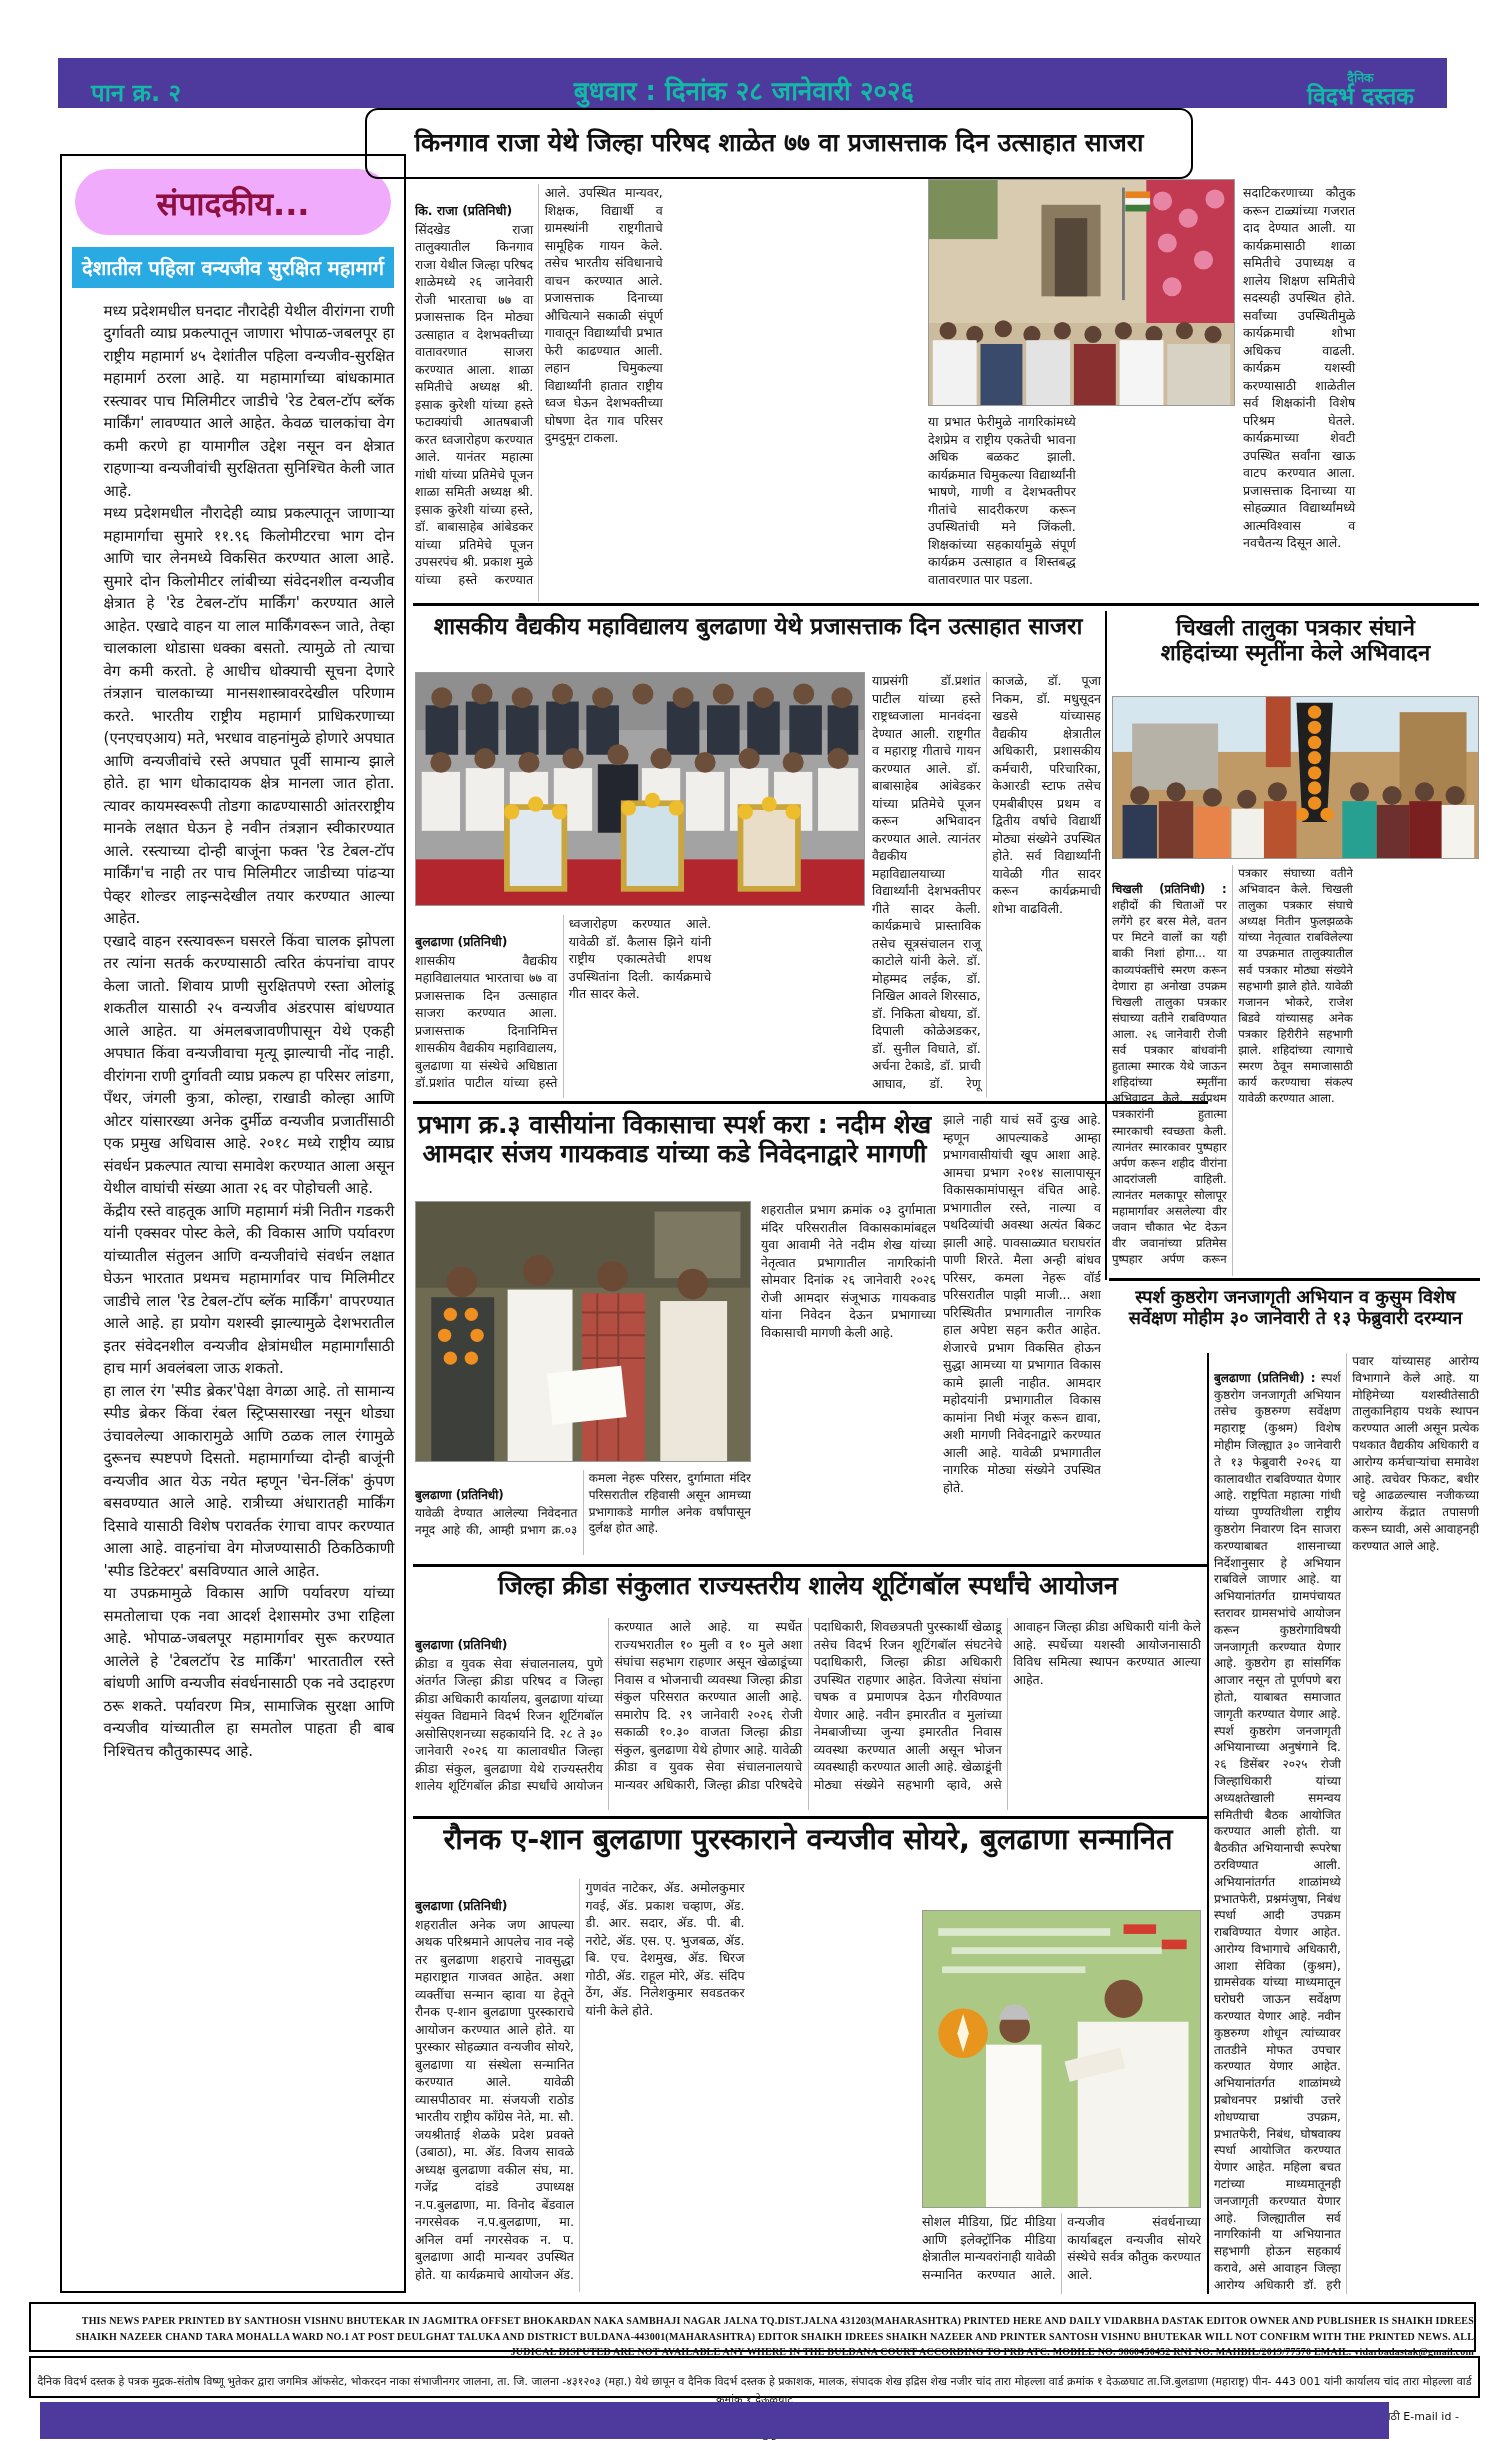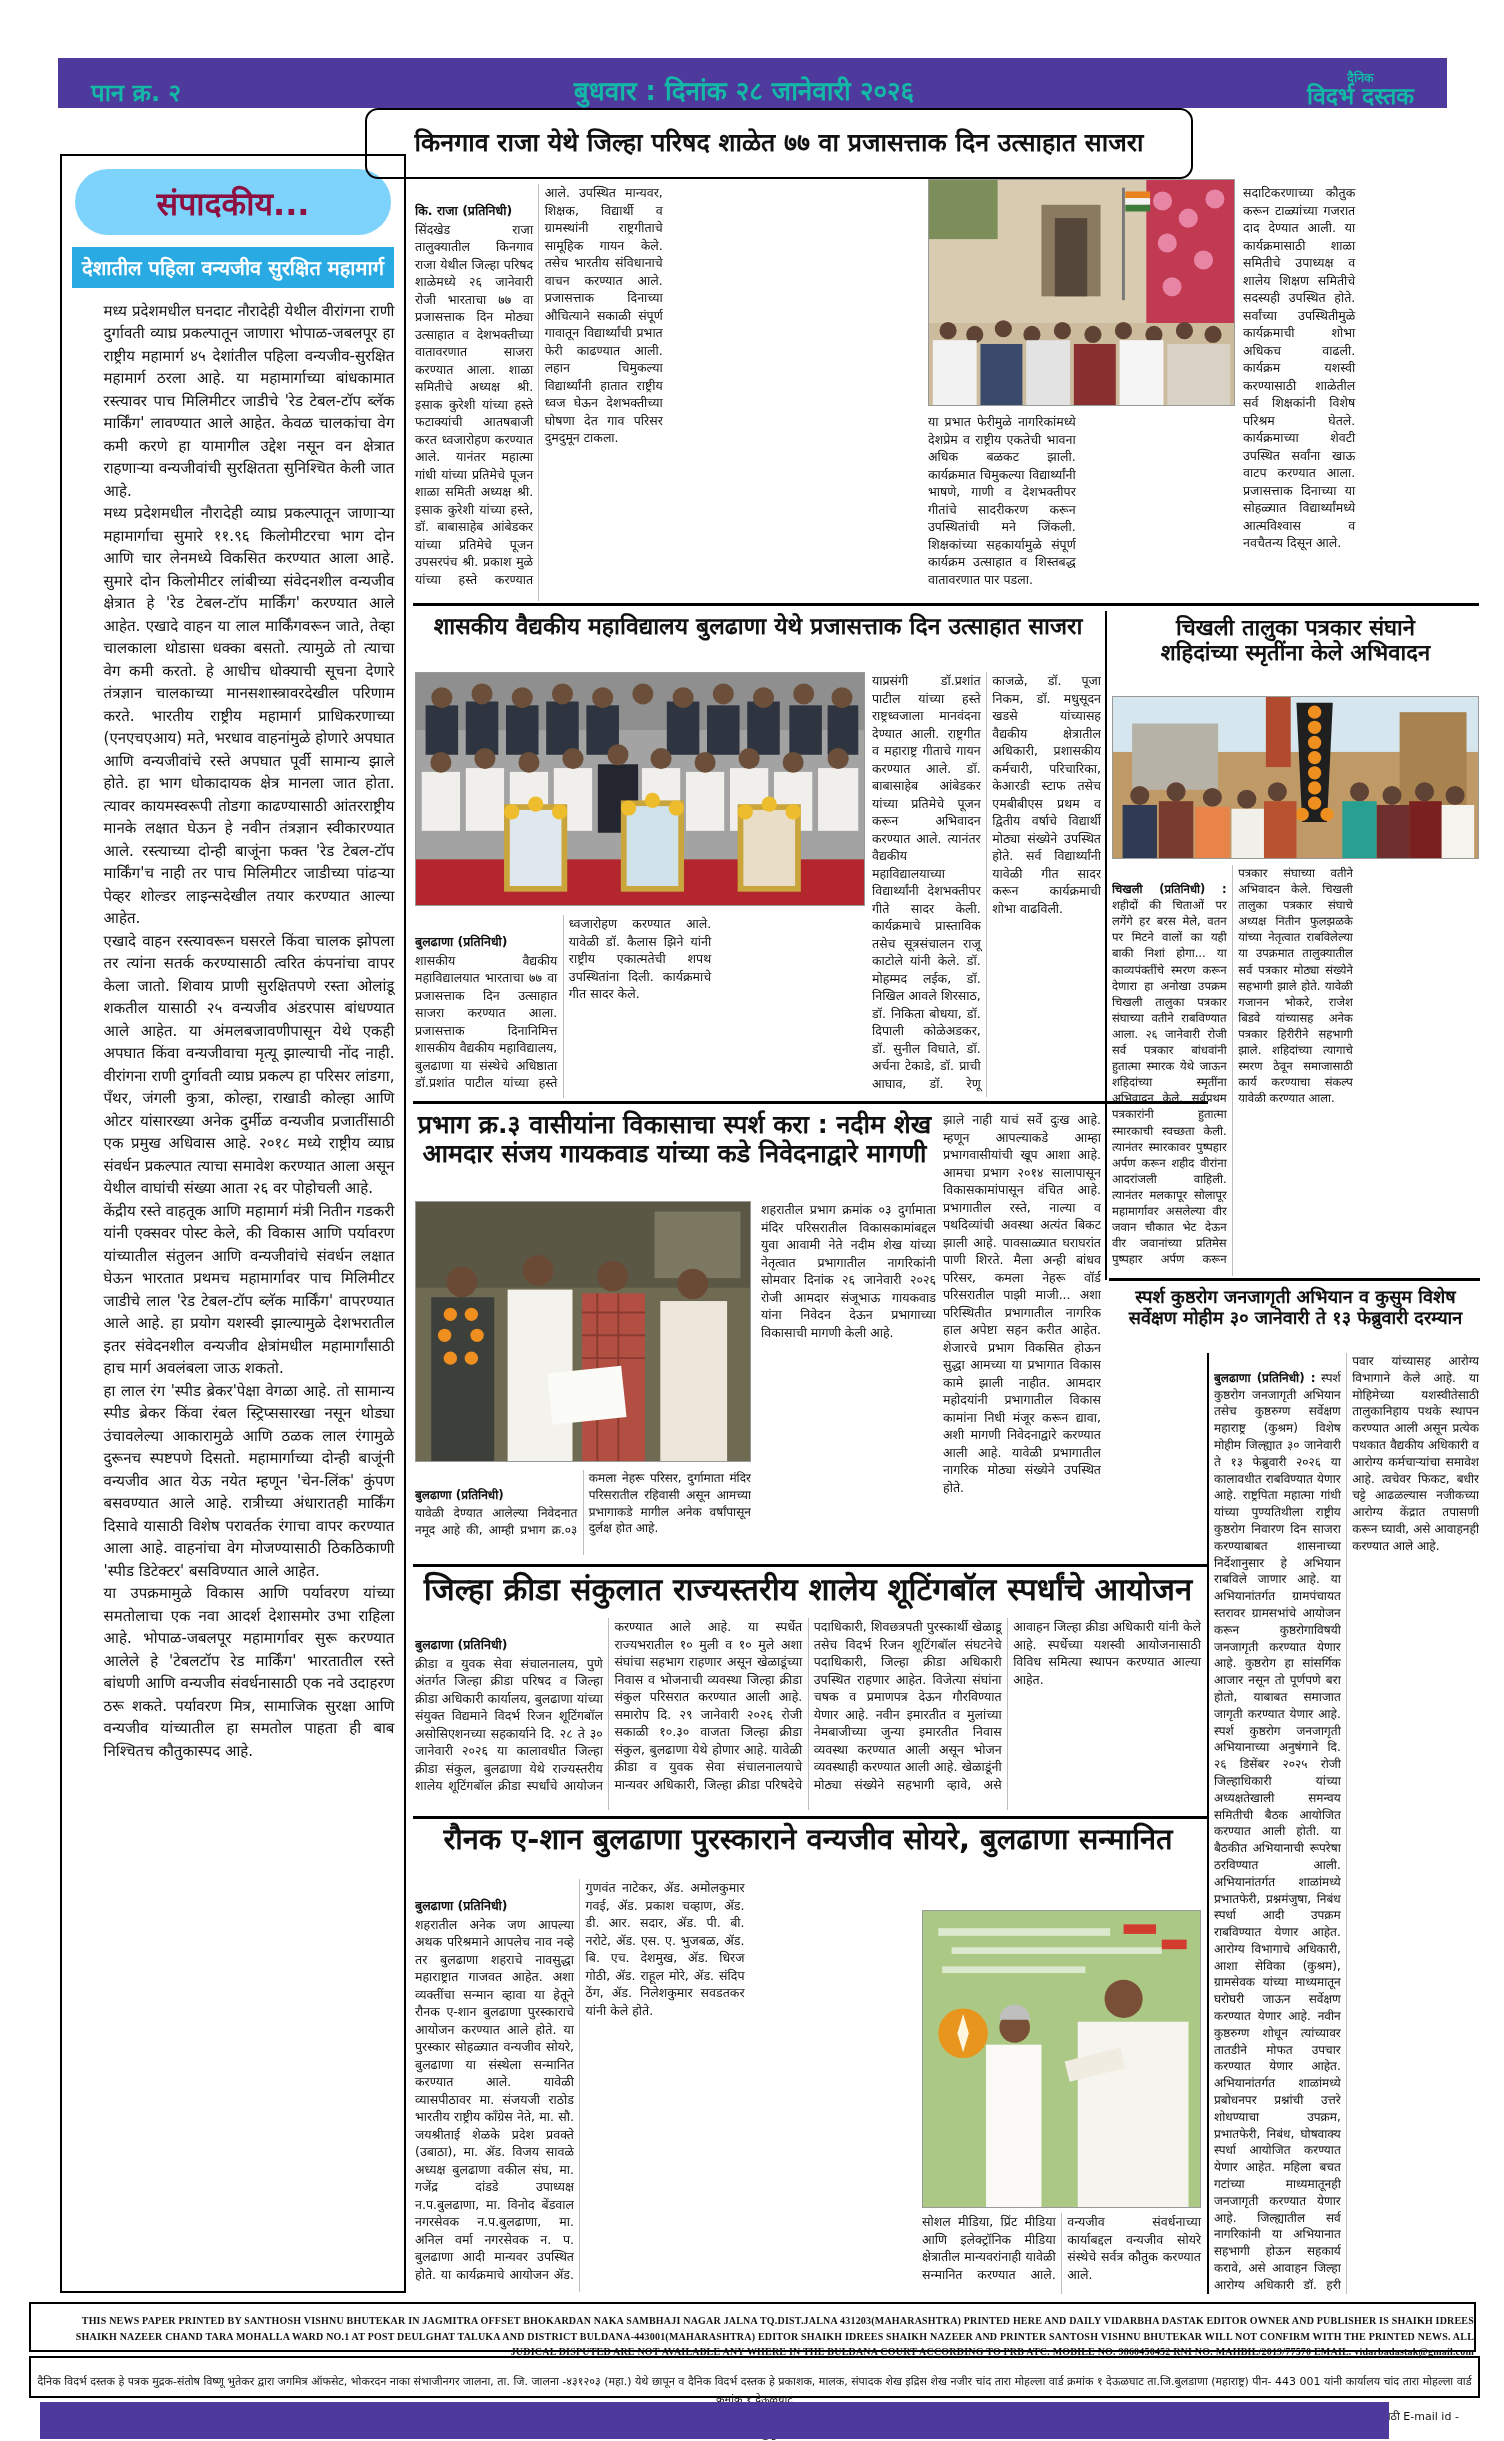--- a/index.html
+++ b/index.html
@@ -8,21 +8,21 @@
   .abs{position:absolute;box-sizing:border-box;}
   
   .topbar{background:#4d3a9c;color:#14b8a6;display:flex;align-items:flex-end;justify-content:space-between;padding:0 33px;}
   .topbar .pageno{font-size:24px;font-weight:bold;}
   .topbar .date{font-size:26px;font-weight:bold;}
   .brand{text-align:center;line-height:1.05;font-weight:bold;}
   .brand .small{font-size:12.5px;display:block;}
   .brand .big{font-size:23px;display:block;}
   
   .edbox{border:2.9px solid #000;padding:11.5px 9.6px;}
-  .edpill{background:#7dd3fc;color:#8d1040;border-radius:35px;font-size:32px;font-weight:bold;
+  .edpill{background:#f0abfc;color:#8d1040;border-radius:35px;font-size:32px;font-weight:bold;
           text-align:center;padding:11.5px 3.8px;margin:1.9px 3.8px 11.5px;}
   .edband{background:#29aae2;color:#fff;font-size:20px;font-weight:bold;text-align:center;
           padding:7.7px 3.8px;line-height:1.3;margin-bottom:11.5px;}
   .edbody{font-size:15px;line-height:1.5;text-align:justify;white-space:pre-line;margin-left:32px;}
   
   .head{font-weight:bold;text-align:center;line-height:1.15;border-radius:13px;}
   .headbox{border:2.9px solid #000;display:flex;align-items:center;justify-content:center;}
   
   .cols{column-gap:11.5px;column-rule:1px solid #bdbdbd;column-fill:auto;
         text-align:justify;font-size:12.5px;line-height:1.4;white-space:pre-line;overflow:hidden;}
@@ -282,21 +282,21 @@
       <rect x="140" y="176" width="78" height="54" fill="#fbfbf7" transform="rotate(-6 179 203)"></rect>
     </svg>
   </div>
   <div class="abs cols c2" style="left:415px;top:1470px;width:336px;height:85px;font-size:12px;">
     <span class="bylineblock">बुलढाणा (प्रतिनिधी)</span><span>यावेळी देण्यात आलेल्या निवेदनात नमूद आहे की, आम्ही प्रभाग क्र.०३ कमला नेहरू परिसर, दुर्गामाता मंदिर परिसरातील रहिवासी असून आमच्या प्रभागाकडे मागील अनेक वर्षांपासून दुर्लक्ष होत आहे.</span>
   </div>
   <div class="abs cols c1" style="left:761px;top:1201px;width:175px;height:354px;">शहरातील प्रभाग क्रमांक ०३ दुर्गामाता मंदिर परिसरातील विकासकामांबद्दल युवा आवामी नेते नदीम शेख यांच्या नेतृत्वात प्रभागातील नागरिकांनी सोमवार दिनांक २६ जानेवारी २०२६ रोजी आमदार संजूभाऊ गायकवाड यांना निवेदन देऊन प्रभागाच्या विकासाची मागणी केली आहे.</div>
   <div class="abs cols c1" style="left:943px;top:1111px;width:158px;height:444px;">झाले नाही याचं सर्वे दुःख आहे. म्हणून आपल्याकडे आम्हा प्रभागवासीयांची खूप आशा आहे. आमचा प्रभाग २०१४ सालापासून विकासकामांपासून वंचित आहे. प्रभागातील रस्ते, नाल्या व पथदिव्यांची अवस्था अत्यंत बिकट झाली आहे. पावसाळ्यात घराघरांत पाणी शिरते. मैला अन्ही बांधव परिसर, कमला नेहरू वॉर्ड परिसरातील पाझी माजी... अशा परिस्थितीत प्रभागातील नागरिक हाल अपेष्टा सहन करीत आहेत. शेजारचे प्रभाग विकसित होऊन सुद्धा आमच्या या प्रभागात विकास कामे झाली नाहीत. आमदार महोदयांनी प्रभागातील विकास कामांना निधी मंजूर करून द्यावा, अशी मागणी निवेदनाद्वारे करण्यात आली आहे. यावेळी प्रभागातील नागरिक मोठ्या संख्येने उपस्थित होते.</div>
 
   <div class="abs hrule" style="left:413px;top:1564px;width:795px;"></div>
-  <div class="abs head" style="left:415px;top:1572px;width:786px;font-size:31px;">जिल्हा क्रीडा संकुलात राज्यस्तरीय शालेय शूटिंगबॉल स्पर्धांचे आयोजन</div>
+  <div class="abs head" style="left:415px;top:1572px;width:786px;font-size:25px;">जिल्हा क्रीडा संकुलात राज्यस्तरीय शालेय शूटिंगबॉल स्पर्धांचे आयोजन</div>
   <div class="abs cols c4" style="left:415px;top:1618px;width:786px;height:192px;">
     <span class="bylineblock">बुलढाणा (प्रतिनिधी)</span><span>क्रीडा व युवक सेवा संचालनालय, पुणे अंतर्गत जिल्हा क्रीडा परिषद व जिल्हा क्रीडा अधिकारी कार्यालय, बुलढाणा यांच्या संयुक्त विद्यमाने विदर्भ रिजन शूटिंगबॉल असोसिएशनच्या सहकार्याने दि. २८ ते ३० जानेवारी २०२६ या कालावधीत जिल्हा क्रीडा संकुल, बुलढाणा येथे राज्यस्तरीय शालेय शूटिंगबॉल क्रीडा स्पर्धांचे आयोजन करण्यात आले आहे. या स्पर्धेत राज्यभरातील १० मुली व १० मुले अशा संघांचा सहभाग राहणार असून खेळाडूंच्या निवास व भोजनाची व्यवस्था जिल्हा क्रीडा संकुल परिसरात करण्यात आली आहे. समारोप दि. २९ जानेवारी २०२६ रोजी सकाळी १०.३० वाजता जिल्हा क्रीडा संकुल, बुलढाणा येथे होणार आहे. यावेळी क्रीडा व युवक सेवा संचालनालयाचे मान्यवर अधिकारी, जिल्हा क्रीडा परिषदेचे पदाधिकारी, शिवछत्रपती पुरस्कार्थी खेळाडू तसेच विदर्भ रिजन शूटिंगबॉल संघटनेचे पदाधिकारी, जिल्हा क्रीडा अधिकारी उपस्थित राहणार आहेत. विजेत्या संघांना चषक व प्रमाणपत्र देऊन गौरविण्यात येणार आहे. नवीन इमारतीत व मुलांच्या नेमबाजीच्या जुन्या इमारतीत निवास व्यवस्था करण्यात आली असून भोजन व्यवस्थाही करण्यात आली आहे. खेळाडूंनी मोठ्या संख्येने सहभागी व्हावे, असे आवाहन जिल्हा क्रीडा अधिकारी यांनी केले आहे. स्पर्धेच्या यशस्वी आयोजनासाठी विविध समित्या स्थापन करण्यात आल्या आहेत.</span>
   </div>
 
   <div class="abs hrule" style="left:413px;top:1816px;width:795px;"></div>
   <div class="abs head" style="left:415px;top:1823px;width:786px;font-size:29px;">रौनक ए-शान बुलढाणा पुरस्काराने वन्यजीव सोयरे, बुलढाणा सन्मानित</div>
   <div class="abs cols c3" style="left:415px;top:1879px;width:500px;height:413px;">
     <span class="bylineblock">बुलढाणा (प्रतिनिधी)</span><span>शहरातील अनेक जण आपल्या अथक परिश्रमाने आपलेच नाव नव्हे तर बुलढाणा शहराचे नावसुद्धा महाराष्ट्रात गाजवत आहेत. अशा व्यक्तींचा सन्मान व्हावा या हेतूने रौनक ए-शान बुलढाणा पुरस्काराचे आयोजन करण्यात आले होते. या पुरस्कार सोहळ्यात वन्यजीव सोयरे, बुलढाणा या संस्थेला सन्मानित करण्यात आले. यावेळी व्यासपीठावर मा. संजयजी राठोड भारतीय राष्ट्रीय काँग्रेस नेते, मा. सौ. जयश्रीताई शेळके प्रदेश प्रवक्ते (उबाठा), मा. ॲड. विजय सावळे अध्यक्ष बुलढाणा वकील संघ, मा. गजेंद्र दांडडे उपाध्यक्ष न.प.बुलढाणा, मा. विनोद बेंडवाल नगरसेवक न.प.बुलढाणा, मा. अनिल वर्मा नगरसेवक न. प. बुलढाणा आदी मान्यवर उपस्थित होते. या कार्यक्रमाचे आयोजन ॲड. गुणवंत नाटेकर, ॲड. अमोलकुमार गवई, ॲड. प्रकाश चव्हाण, ॲड. डी. आर. सदार, ॲड. पी. बी. नरोटे, ॲड. एस. ए. भुजबळ, ॲड. बि. एच. देशमुख, ॲड. धिरज गोठी, ॲड. राहूल मोरे, ॲड. संदिप ठेंग, ॲड. निलेशकुमार सवडतकर यांनी केले होते.</span>
   </div>
   <div class="abs photo" style="left:922px;top:1910px;width:279px;height:298px;">

